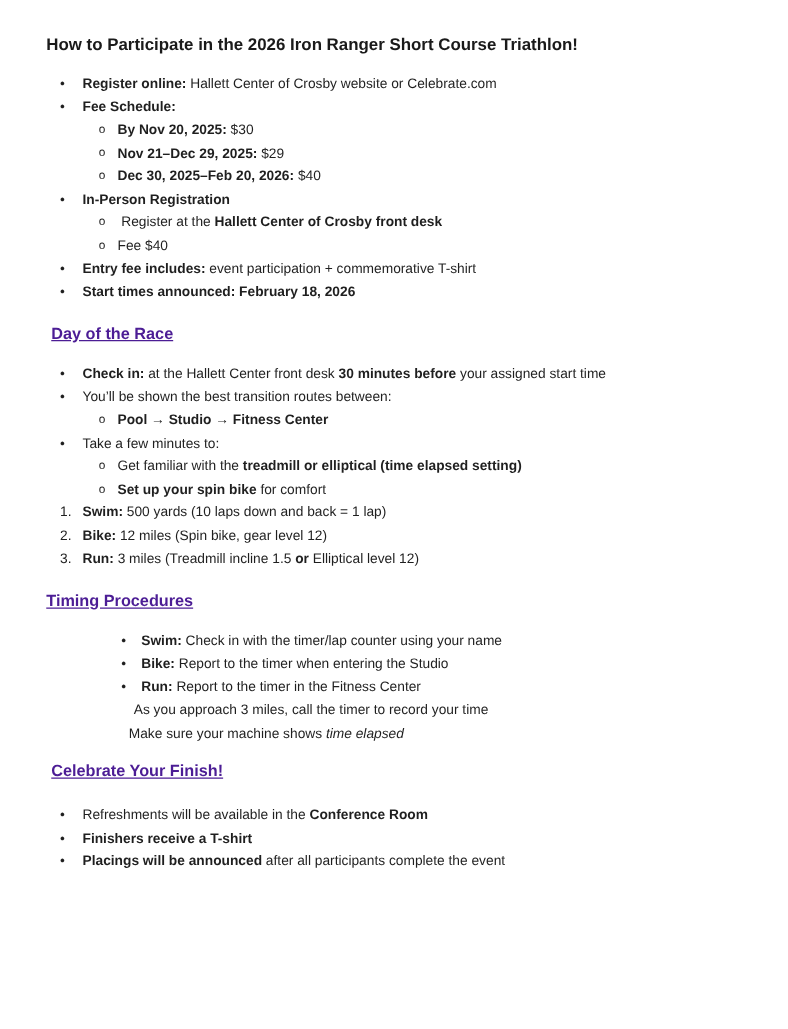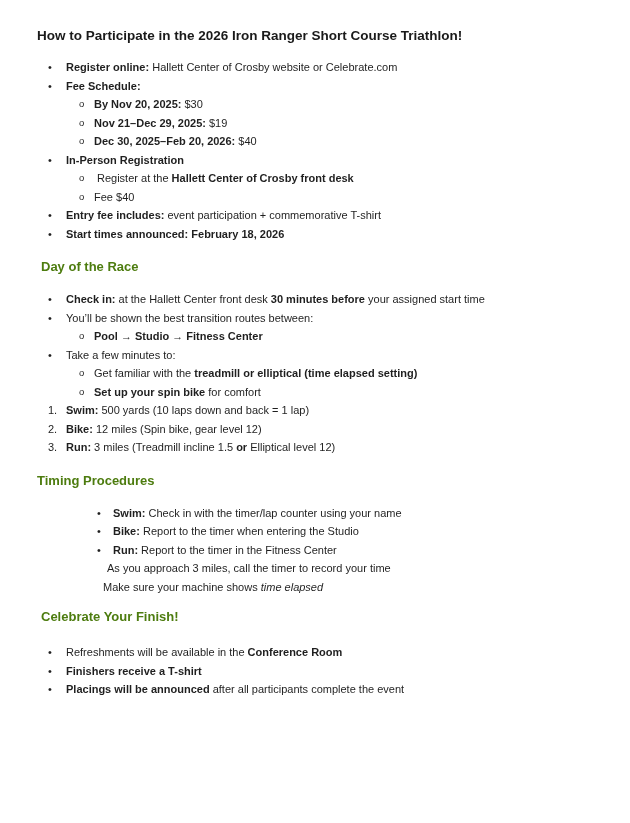--- a/index.html
+++ b/index.html
@@ -23,21 +23,21 @@
     color: #1a1a1a;
     margin: 0 0 14px 0;
   }
   .h2 {
     font-size: 13px;
     line-height: 17px;
     font-weight: 700;
     margin: 15px 0 15px 0;
   }
   .h2.black { color: #1a1a1a; margin-top: 0; margin-bottom: 18px; }
-  .h2.blue  { color: #4d7c0f; }
+  .h2.blue  { color: #4c1d95; text-decoration: underline; }
   .h2.sp { padding-left: 4px; }
   .h2.celeb { margin-top: 12px; margin-bottom: 18px; }
   .list { margin: 0; }
   .row { position: relative; }
   .mk { position: absolute; top: 0; }
   .r1 { padding-left: 29px; }  .r1 > .mk { left: 11px; font-size: 11px; }
   .r2 { padding-left: 57px; }  .r2 > .mk { left: 42px; font-size: 9.5px; }
   .r2x { padding-left: 60px; } .r2x > .mk { left: 42px; font-size: 9.5px; }
   .rn { padding-left: 29px; }  .rn > .mk { left: 11px; font-size: 11px; }
   .rt { padding-left: 76px; }  .rt > .mk { left: 60px; font-size: 11px; }
@@ -63,21 +63,21 @@
     <div class="row r1">
       <span class="mk">•</span>
       <span class="b">Fee Schedule:</span>
     </div>
     <div class="row r2">
       <span class="mk">o</span>
       <span class="b">By Nov 20, 2025:</span><span> $30</span>
     </div>
     <div class="row r2">
       <span class="mk">o</span>
-      <span class="b">Nov 21–Dec 29, 2025:</span><span> $19</span>
+      <span class="b">Nov 21–Dec 29, 2025:</span><span> $29</span>
     </div>
     <div class="row r2">
       <span class="mk">o</span>
       <span class="b">Dec 30, 2025–Feb 20, 2026:</span><span> $40</span>
     </div>
     <div class="row r1">
       <span class="mk">•</span>
       <span class="b">In-Person Registration</span>
     </div>
     <div class="row r2x">

